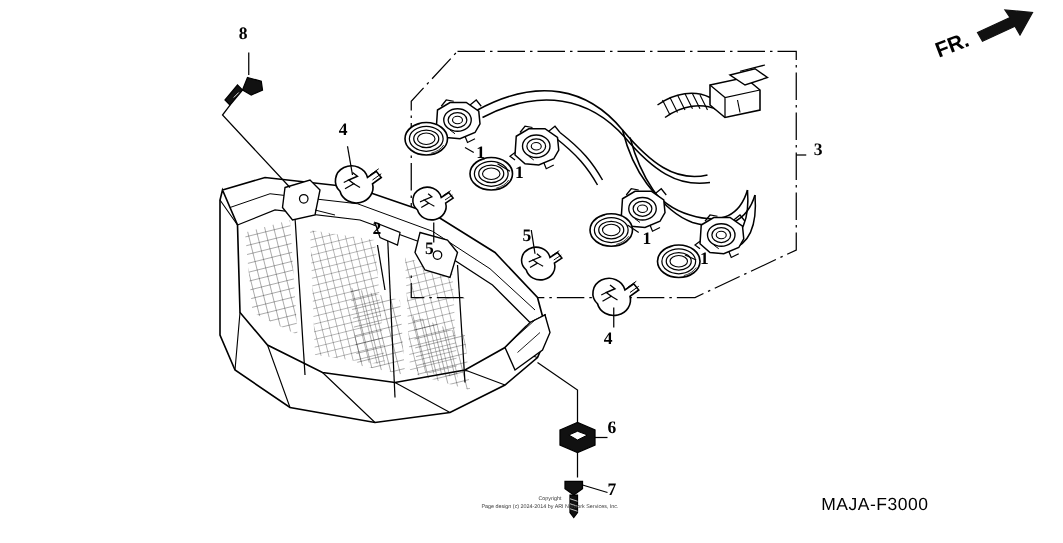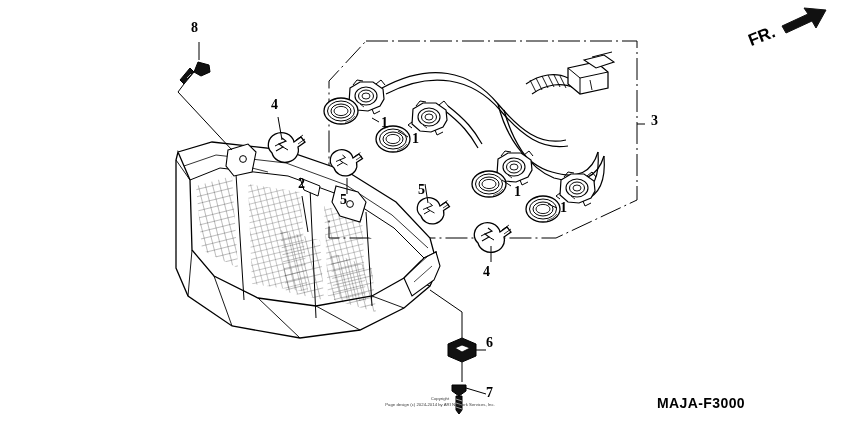--- a/index.html
+++ b/index.html
@@ -1,20 +1,20 @@
 <!DOCTYPE html>
 <html><head>
 <meta charset="utf-8">
 <style>
   html,body{margin:0;padding:0;background:#fff;}
   body{width:850px;height:434px;overflow:hidden;
        font-family:"Liberation Sans",sans-serif;color:#000;}
   #stage{position:relative;width:850px;height:434px;background:#ffffff;}
   #stage svg{position:absolute;left:0;top:0;}
-  .lbl{position:absolute;font-weight:bold;line-height:1;white-space:nowrap;}
+  .lbl{position:absolute;font-weight:normal;line-height:1;white-space:nowrap;}
   .callout{font-size:14px;font-family:"Liberation Serif",serif;font-weight:bold;}
   .partno{font-size:14px;letter-spacing:.4px;font-family:"Liberation Sans",sans-serif;}
   .frtxt{font-size:17px;font-family:"Liberation Sans",sans-serif;font-weight:bold;
          transform:rotate(-21deg);transform-origin:left bottom;}
   .copy{position:absolute;font-size:4.3px;font-family:"Liberation Sans",sans-serif;
         color:#3a3a3a;white-space:nowrap;line-height:1.25;text-align:center;}
 </style>
 </head>
 <body>
 

